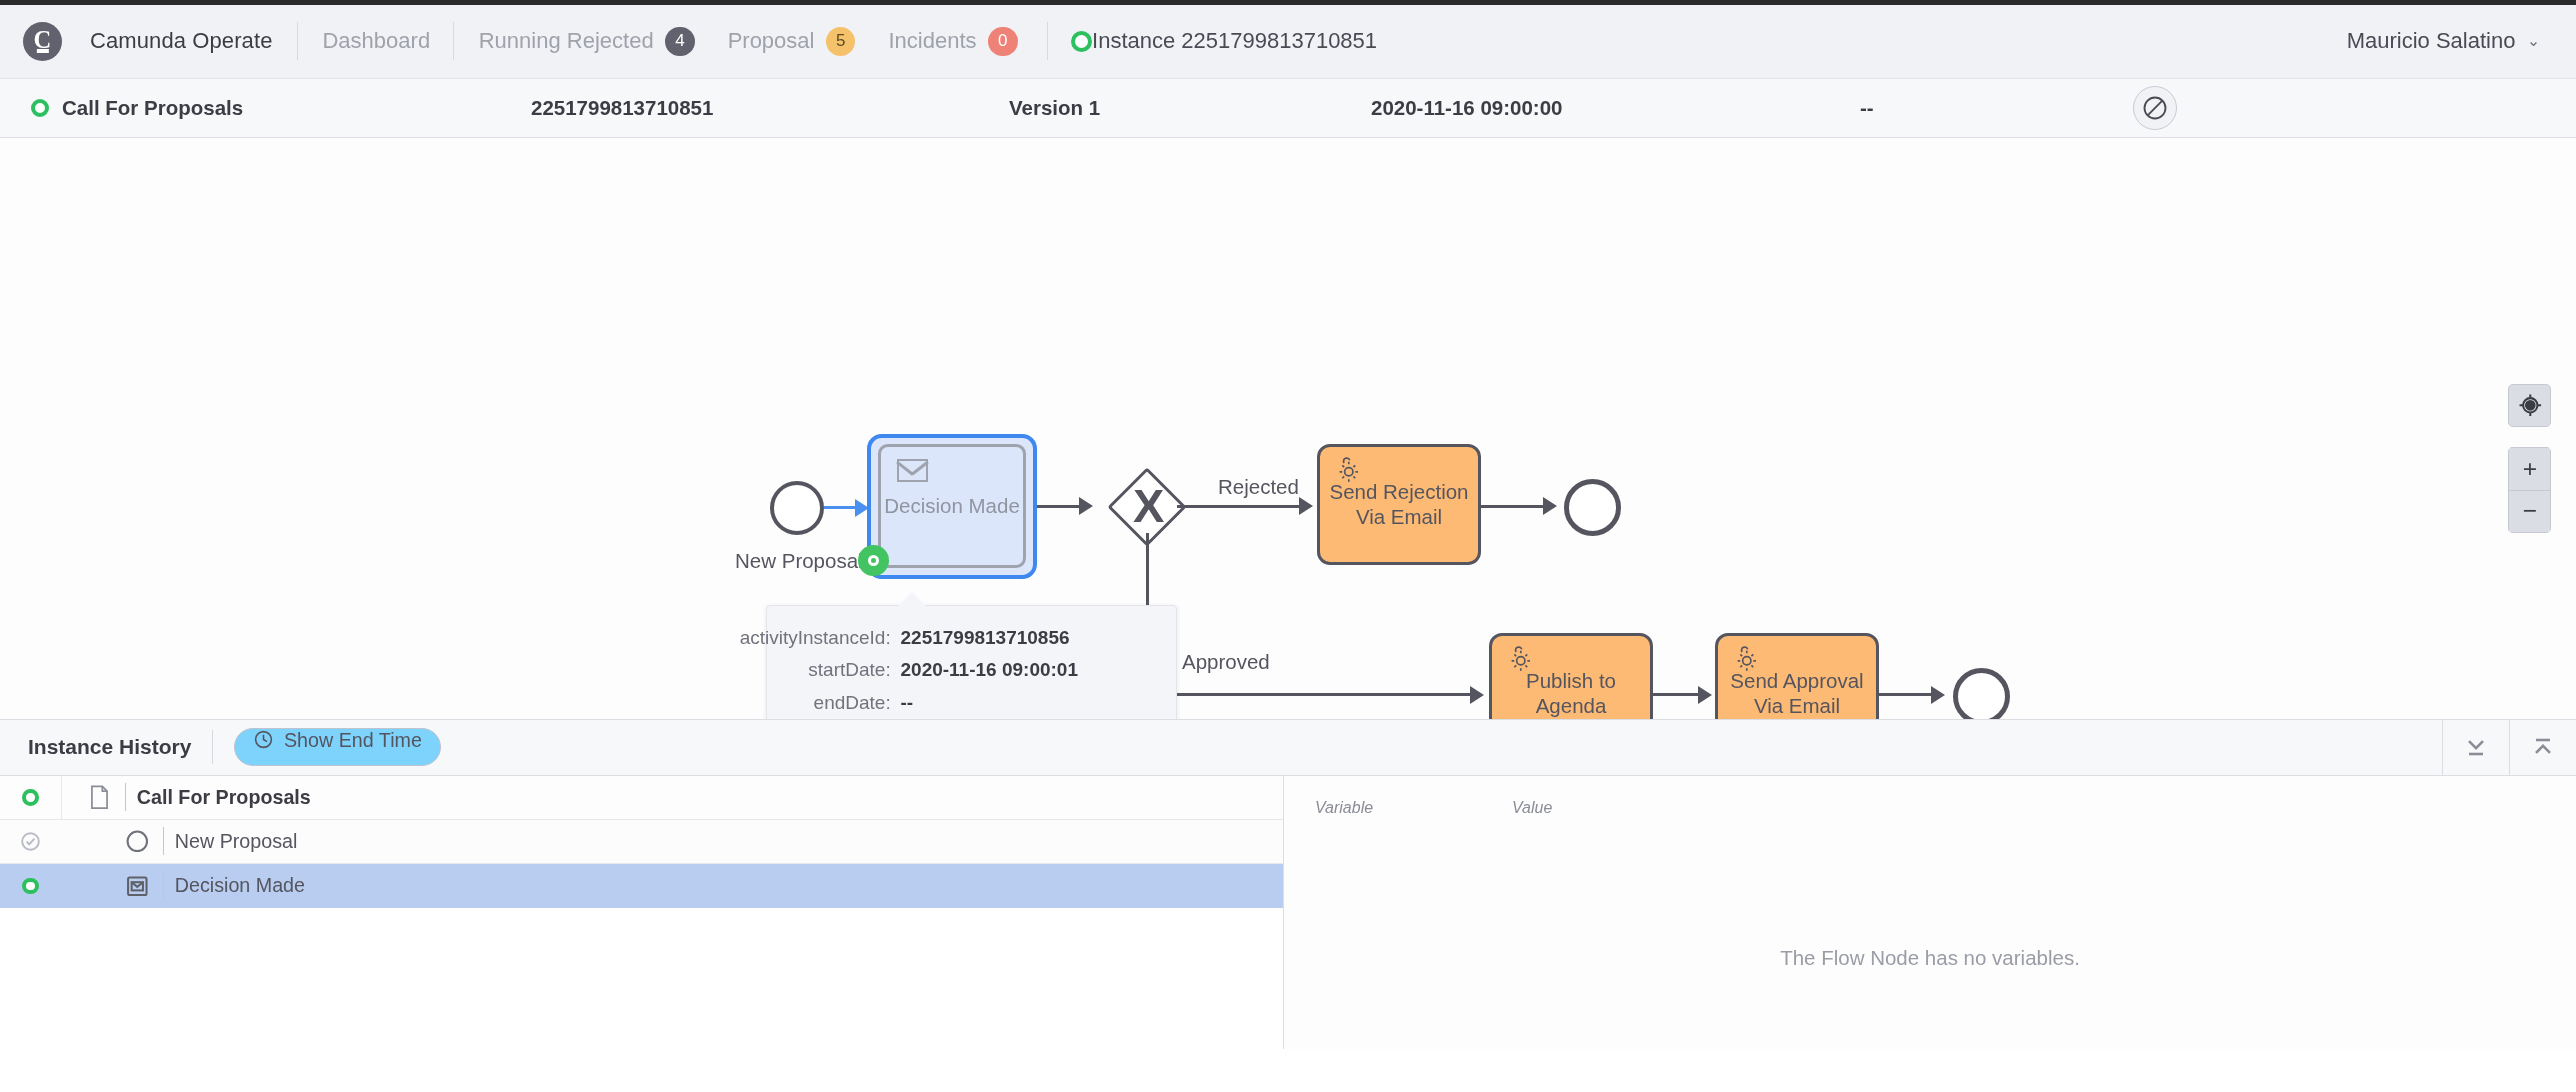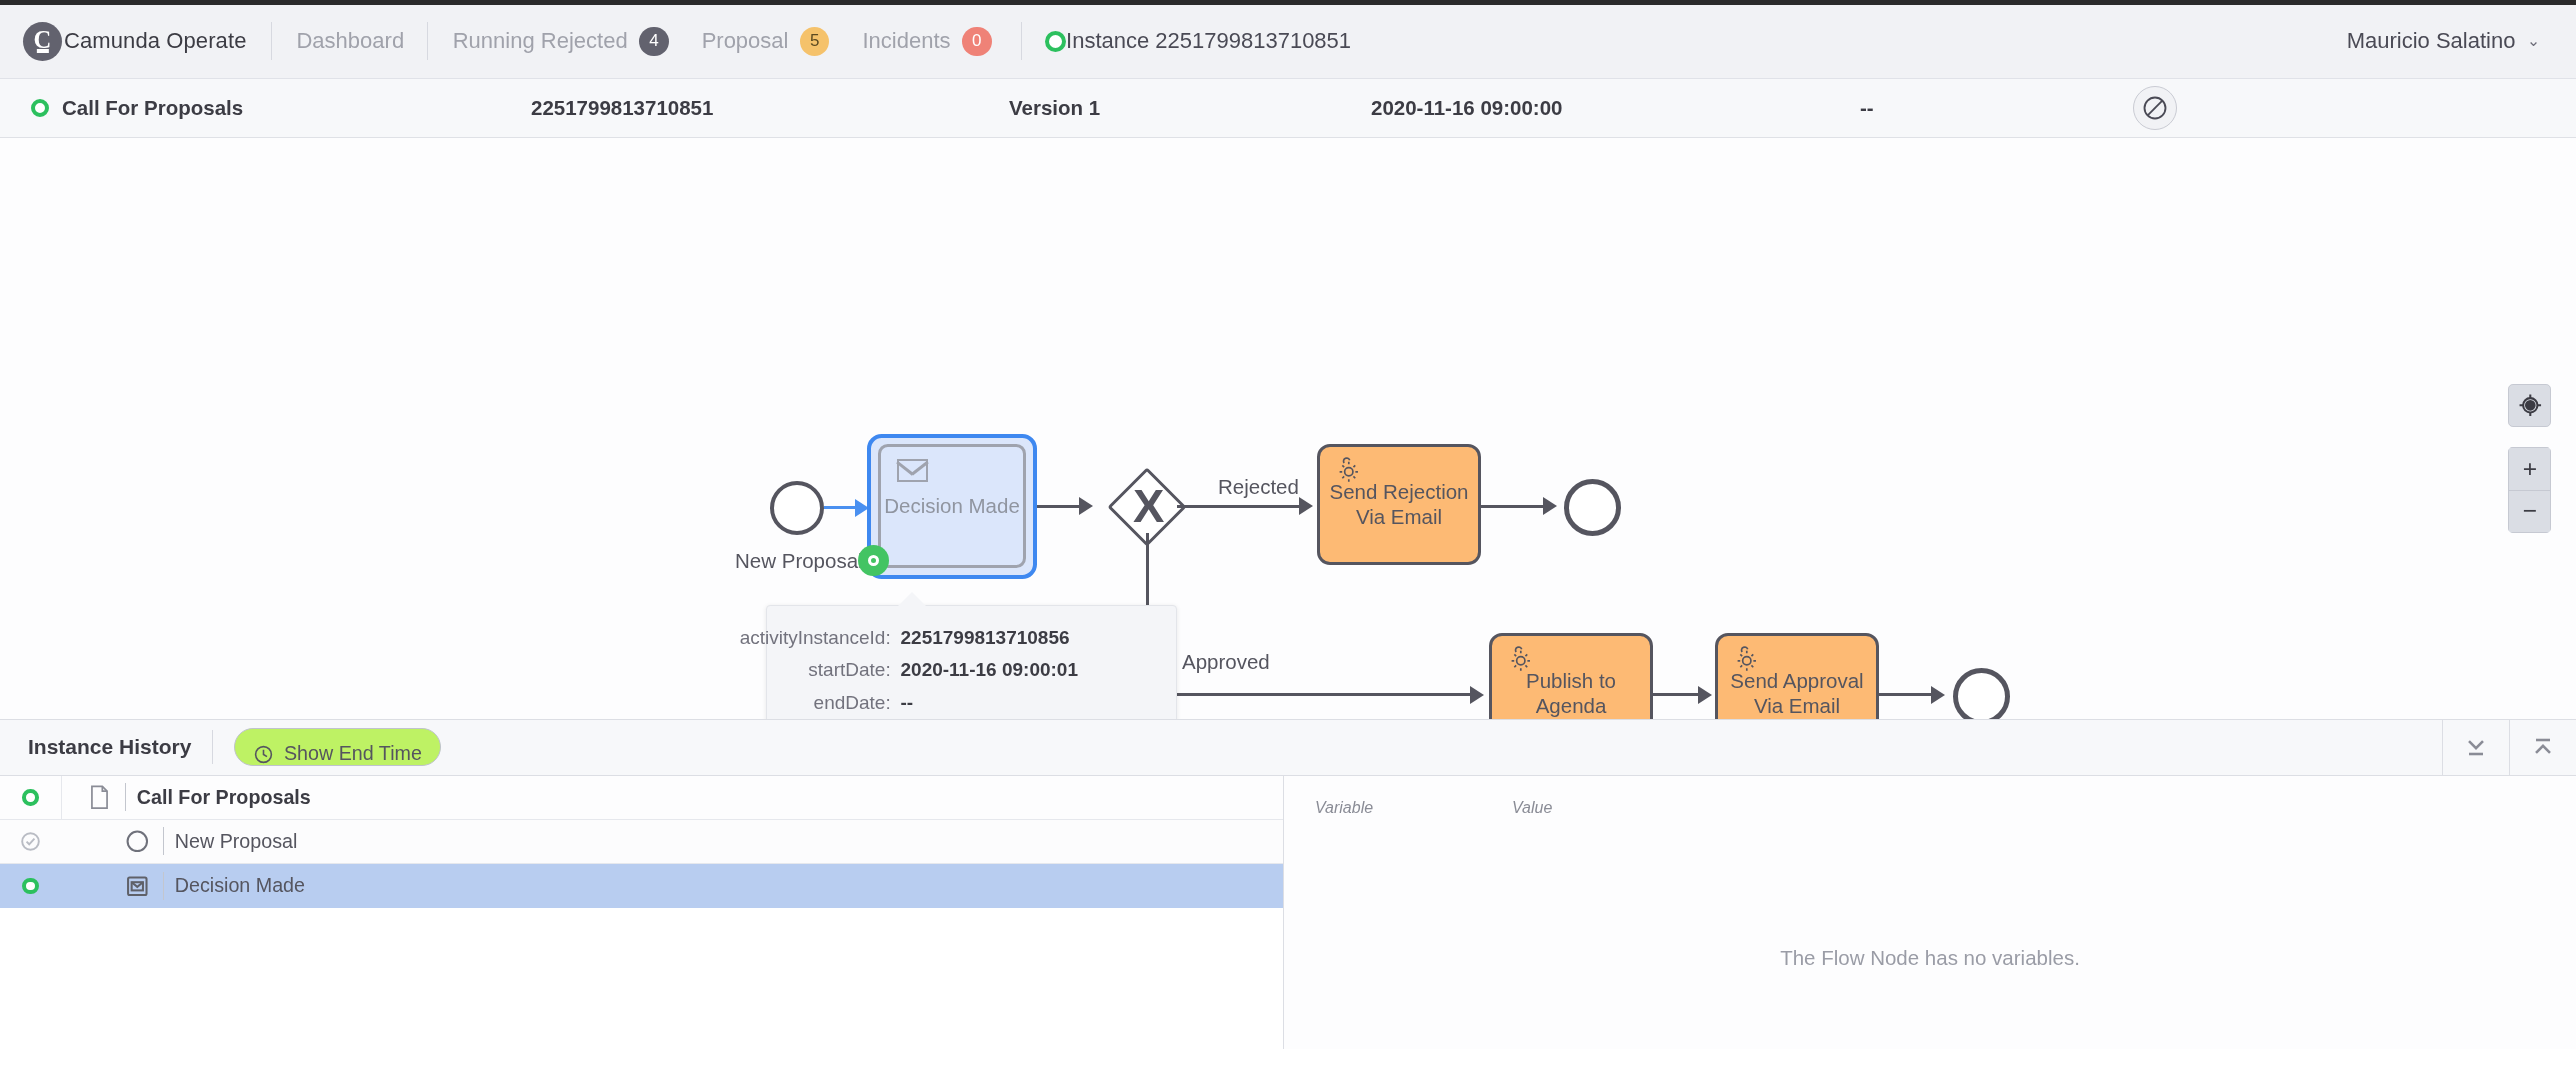--- a/index.html
+++ b/index.html
@@ -24,21 +24,21 @@
     background: #62626e; display: flex; align-items: center; justify-content: center;
     flex: none; position: relative;
   }
   .logo-glyph {
     color: #fff; font-size: 24.6px; font-weight: bold; line-height: 1;
     font-family: "Liberation Serif", serif; margin-top: -2.5px;
   }
   .logo-bar { position: absolute; bottom: 8.2px; left: 50%; transform: translateX(-50%);
     width: 12.3px; height: 4.1px; background: #fff; }
   .app-title {
-    font-size: 22px; color: #3c3c44; margin-left: 2px; font-weight: 400;
+    font-size: 22px; color: #3c3c44; margin-left: 28px; font-weight: 400;
     letter-spacing: 0.1px;
   }
   .hdr-sep { width: 0.8px; height: 38px; background: #d7d9e0; margin: 0 24.6px; flex: none; }
   .nav-item {
     font-size: 22px; color: #a0a2ab; display: flex; align-items: center;
     gap: 11.5px; margin-right: 33px; white-space: nowrap;
   }
   .badge {
     min-width: 29.5px; height: 29.5px; border-radius: 14.7px; padding: 0 8.2px;
     display: inline-flex; align-items: center; justify-content: center;
@@ -160,22 +160,22 @@
   .pop-val { color: #3c3c44; font-weight: bold; min-width: 246px; text-align: left; }
 
   
   .hist-bar {
     height: 57px; background: #f7f8fa; border-top: 0.8px solid #dcdee4; border-bottom: 0.8px solid #dcdee4;
     display: flex; align-items: center; padding-left: 28px;
   }
   .hist-title { font-size: 21px; font-weight: bold; color: #3c3c44; }
   .v-sep { width: 0.8px; height: 34px; background: #d7d9e0; margin: 0 21px; }
   .pill {
-    height: 38px; border: 0.8px solid #bfc3cd; border-radius: 19px; background: #bef264;
-    display: flex; align-items: flex-end; gap: 9.8px; padding: 0 18px;
+    height: 38px; border: 0.8px solid #bfc3cd; border-radius: 19px; background: #7dd3fc;
+    display: flex; align-items: flex-start; gap: 9.8px; padding: 0 18px;
     font-size: 19.7px; color: #55555f;
   }
   .hist-actions { margin-left: auto; display: flex; align-items: center; height: 100%; }
   .ha-btn {
     width: 67px; height: 100%; display: flex; align-items: center; justify-content: center;
     border-left: 0.8px solid #dcdee4;
   }
 
   .bottom { display: flex; height: 273px; }
   .tree-pane { width: 1284px; border-right: 0.8px solid #dcdee4; background: #fff; }

